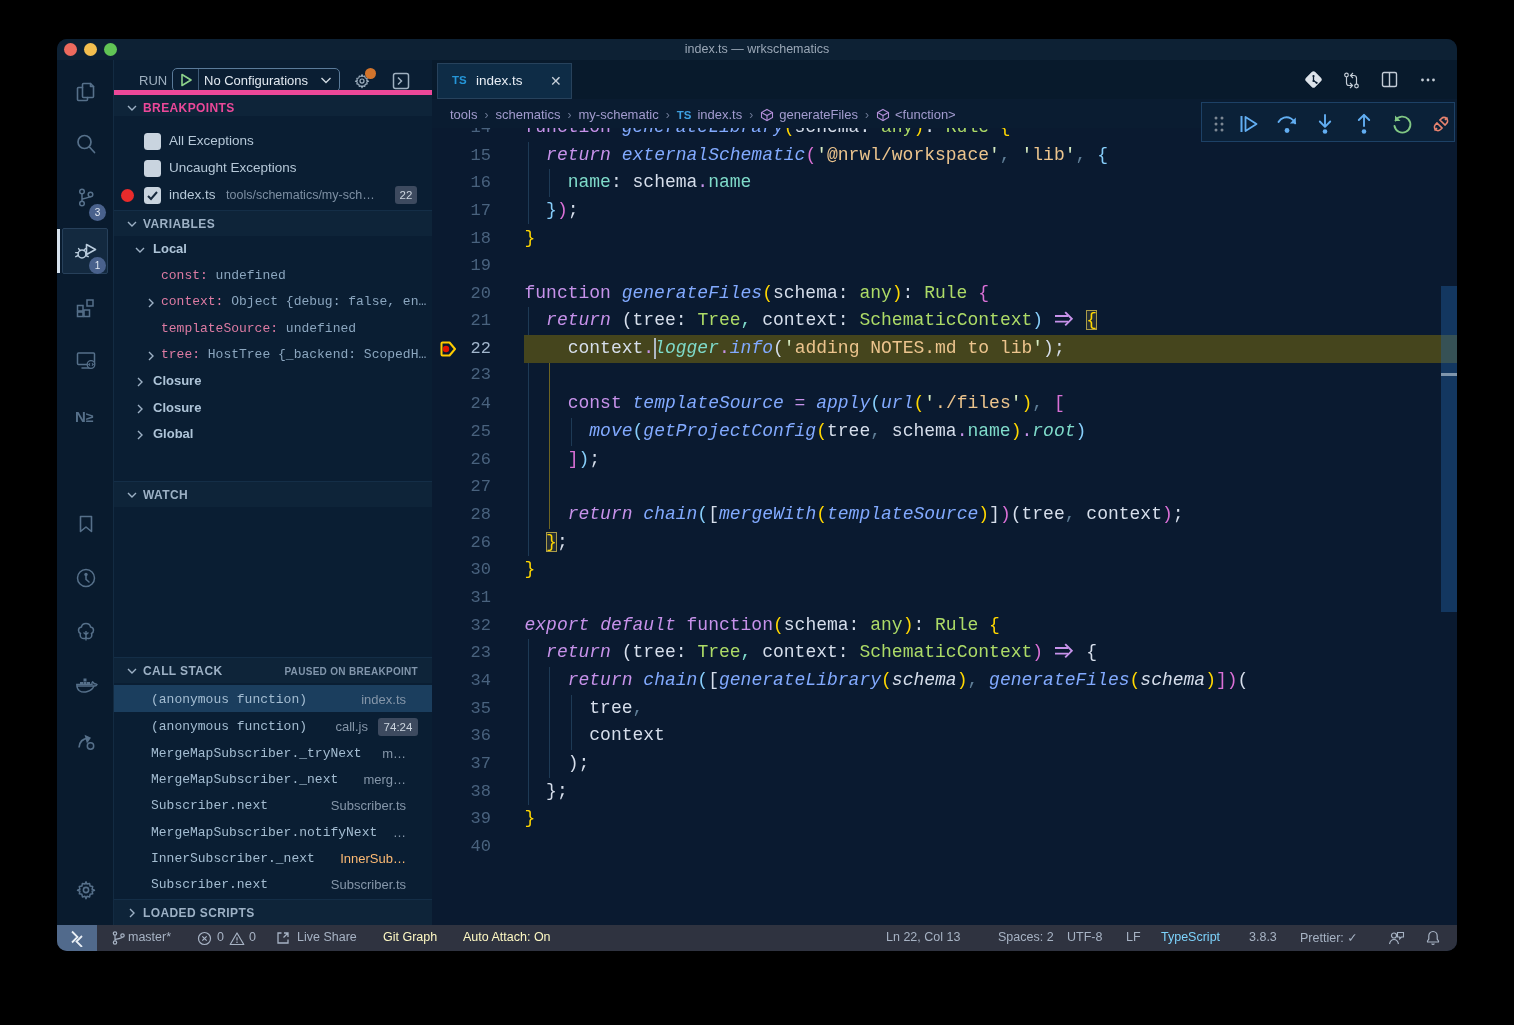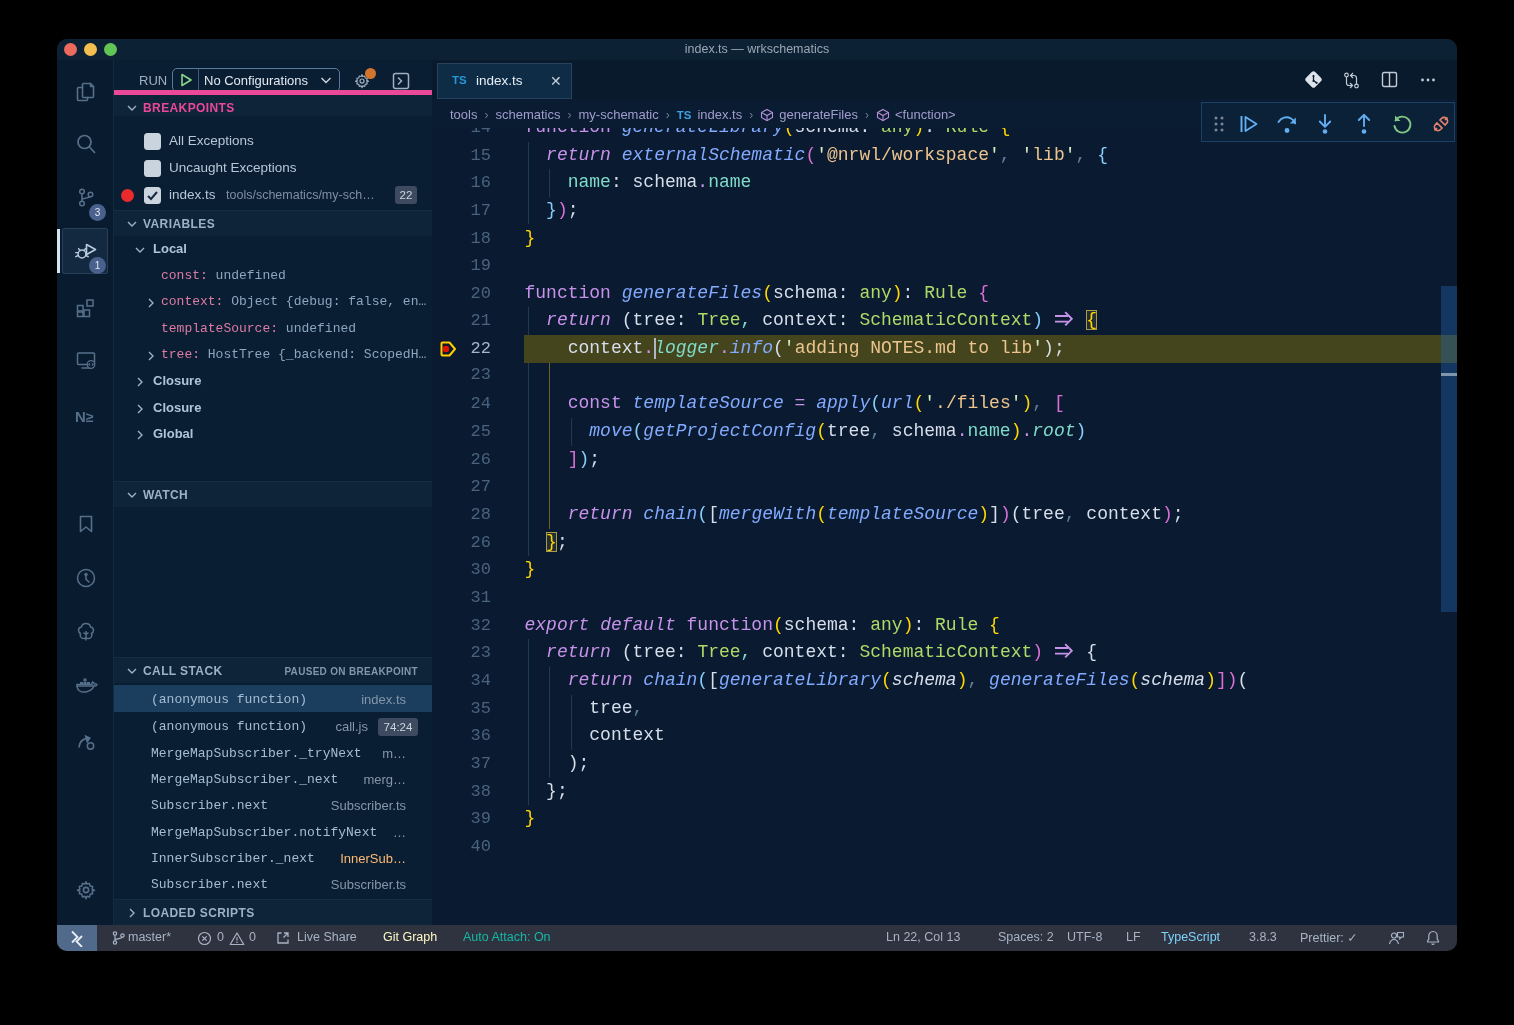--- a/index.html
+++ b/index.html
@@ -406,21 +406,21 @@
           <path d="M8 6.2v3.2" stroke="#a7b3c4" stroke-width="1.2"></path>
           <circle cx="8" cy="11.3" r=".8" fill="#a7b3c4"></circle>
         </svg></div>
 <div style="position:absolute;left:192.0px;top:5px;font:12.5px 'Liberation Sans',sans-serif;color:#a7b3c4">0</div>
 <div style="position:absolute;left:218px;top:5px"><svg width="16" height="16" viewBox="0 0 16 16" fill="none" style="">
           <path d="M6.5 3H3v10h10V9.5" stroke="#a7b3c4" stroke-width="1.3" fill="none"></path>
           <path d="M9 3h4v4M13 3L8.5 7.5" stroke="#a7b3c4" stroke-width="1.3" fill="none"></path>
         </svg></div>
 <div style="position:absolute;left:240.0px;top:5px;font:12.5px 'Liberation Sans',sans-serif;color:#a7b3c4">Live Share</div>
 <div style="position:absolute;left:326.0px;top:5px;font:12.5px 'Liberation Sans',sans-serif;color:#fef9c3">Git Graph</div>
-<div style="position:absolute;left:406.0px;top:5px;font:12.5px 'Liberation Sans',sans-serif;color:#14b8a6">Auto Attach: On</div>
+<div style="position:absolute;left:406.0px;top:5px;font:12.5px 'Liberation Sans',sans-serif;color:#fef9c3">Auto Attach: On</div>
 <div style="position:absolute;left:829.0px;top:5px;font:12.5px 'Liberation Sans',sans-serif;color:#a7b3c4">Ln 22, Col 13</div>
 <div style="position:absolute;left:941.0px;top:5px;font:12.5px 'Liberation Sans',sans-serif;color:#a7b3c4">Spaces: 2</div>
 <div style="position:absolute;left:1010.0px;top:5px;font:12.5px 'Liberation Sans',sans-serif;color:#a7b3c4">UTF-8</div>
 <div style="position:absolute;left:1069.0px;top:5px;font:12.5px 'Liberation Sans',sans-serif;color:#a7b3c4">LF</div>
 <div style="position:absolute;left:1104.0px;top:5px;font:12.5px 'Liberation Sans',sans-serif;color:#7dd3fc">TypeScript</div>
 <div style="position:absolute;left:1192.0px;top:5px;font:12.5px 'Liberation Sans',sans-serif;color:#a7b3c4">3.8.3</div>
 <div style="position:absolute;left:1243.0px;top:5px;font:12.5px 'Liberation Sans',sans-serif;color:#a7b3c4">Prettier: ✓</div>
 <div style="position:absolute;left:1330px;top:4px"><svg width="18" height="17" viewBox="0 0 18 17" fill="none" style="">
           <circle cx="7" cy="6.5" r="2.5" stroke="#a7b3c4" stroke-width="1.2" fill="none"></circle>
           <path d="M2.5 15c.7-3 2.3-4.5 4.5-4.5s3.8 1.5 4.5 4.5" stroke="#a7b3c4" stroke-width="1.2" fill="none"></path>

